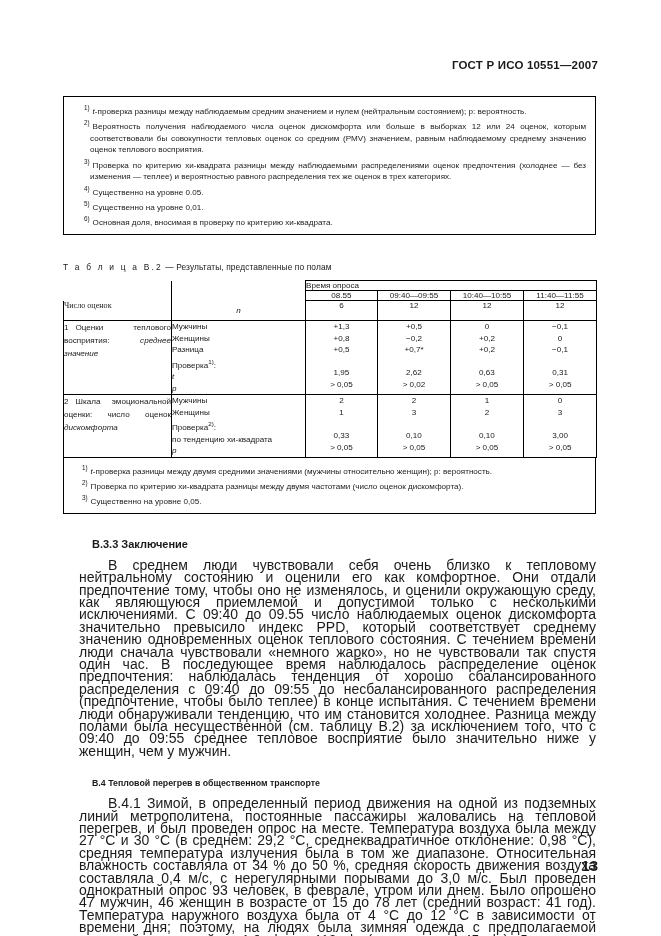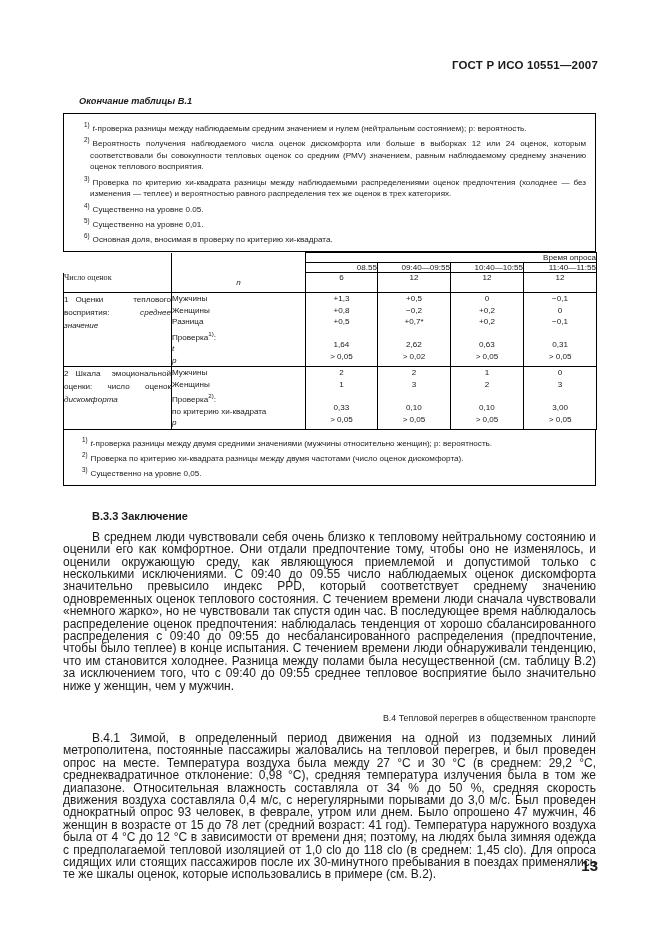--- a/index.html
+++ b/index.html
@@ -84,24 +84,24 @@
     font-size: 8.1px;
   }
   table.b2 td, table.b2 th {
     border: 1px solid #000;
     padding: 0;
     vertical-align: top;
     font-weight: normal;
   }
   .cell-pad { padding: 5px 6px 5px 7px; font-family: Liberation Serif, serif; }
   .hdr-center {
-    text-align: right;
+    text-align: left;
     padding: 7px 2px 7px 2px;
   }
-  .time-hdr { text-align: right; padding: 6px 2px 6px 2px; margin-top: 13px; }
+  .time-hdr { text-align: center; padding: 6px 2px 6px 2px; margin-top: 13px; }
   .n-hdr { text-align: center; padding: 5px 2px 5px 2px; }
 
   .rowlabel {
     padding: 6px 8px 6px 7px;
     text-align: justify;
     line-height: 13px;
   }
   .rowlabel .num { padding-right: 7px; }
   .sub-col {
     padding: 6px 4px 6px 7px;
@@ -142,29 +142,28 @@
   }
 
   h3.sec {
     font-size: 11px;
     font-weight: bold;
     margin: 24px 0 9px 0;
     padding-left: 29px;
   }
   h3.sec2 {
     font-size: 8.8px;
-    font-weight: normal;
+    font-weight: bold;
     margin: 21px 0 9px 0;
     padding-left: 29px;
-    text-align: right;
   }
   p.body {
-    font-size: 12px;
+    font-size: 14px;
     line-height: 12.4px;
-    margin: 0 0 0 0;
+    margin: 0 0 0 16px;
     text-align: justify;
     text-justify: inter-word;
     text-indent: 29px;
   }
   .pagenum {
     position: absolute;
     right: 63px;
     bottom: 62px;
     font-size: 15px;
     font-weight: bold;
@@ -172,31 +171,35 @@
 </style>
 </head>
 <body>
 
 <div class="page">
 
   <div class="header-std">ГОСТ Р ИСО 10551—2007</div>
 
   <div class="content">
 
-    <div class="caption-italic">Окончание таблицы В.1</div>
 
     <div class="note-box">
       <p class="note-line"><span class="marker">1)</span><span class="it">t</span><span>-проверка разницы между наблюдаемым средним значением и нулем (нейтральным состоянием); p: вероятность.</span></p>
       <p class="note-line"><span class="marker">2)</span><span>Вероятность получения наблюдаемого числа оценок дискомфорта или больше в выборках 12 или 24 оценок, которым соответствовали бы совокупности тепловых оценок со средним (PMV) значением, равным наблюдаемому среднему значению оценок теплового восприятия.</span></p>
       <p class="note-line"><span class="marker">3)</span><span>Проверка по критерию хи-квадрата разницы между наблюдаемыми распределениями оценок предпочтения (холоднее — без изменения — теплее) и вероятностью равного распределения тех же оценок в трех категориях.</span></p>
       <p class="note-line"><span class="marker">4)</span><span>Существенно на уровне 0.05.</span></p>
       <p class="note-line"><span class="marker">5)</span><span>Существенно на уровне 0,01.</span></p>
       <p class="note-line"><span class="marker">6)</span><span>Основная доля, вносимая в проверку по критерию хи-квадрата.</span></p>
     </div>
 
+    <div class="tbl-title">
+      <span class="sp">Т а б л и ц а  В.2</span>
+      <span>—</span>
+      <span>Результаты, представленные по полам</span>
+    </div>
 
     <table class="b2">
       <colgroup>
         <col style="width:108px">
         <col style="width:134px">
         <col style="width:72px">
         <col style="width:73px">
         <col style="width:73px">
         <col style="width:73px">
       </colgroup>
@@ -231,21 +234,21 @@
             <div>Разница</div>
             <div><span>Проверка</span><span class="sup">1)</span><span>:</span></div>
             <div class="it">t</div>
             <div class="it">p</div>
           </td>
           <td class="val-col">
             <div>+1,3</div>
             <div>+0,8</div>
             <div>+0,5</div>
             <div class="blankline">&nbsp;</div>
-            <div>1,64</div>
+            <div>1,95</div>
             <div>&gt; 0,05</div>
           </td>
           <td class="val-col">
             <div>+0,5</div>
             <div>−0,2</div>
             <div>+0,7*</div>
             <div class="blankline">&nbsp;</div>
             <div>2,62</div>
             <div>&gt; 0,02</div>
           </td>
@@ -268,21 +271,21 @@
         </tr>
 
         <tr>
           <td class="rowlabel">
             <span class="num">2</span><span>Шкала эмоциональной оценки: число оценок </span><span class="it">дискомфорта</span>
           </td>
           <td class="sub-col">
             <div>Мужчины</div>
             <div>Женщины</div>
             <div><span>Проверка</span><span class="sup">2)</span><span>:</span></div>
-            <div>по критерию хи-квадрата</div>
+            <div>по тенденцию хи-квадрата</div>
             <div class="it">p</div>
           </td>
           <td class="val-col">
             <div>2</div>
             <div>1</div>
             <div class="blankline">&nbsp;</div>
             <div>0,33</div>
             <div>&gt; 0,05</div>
           </td>
           <td class="val-col">

